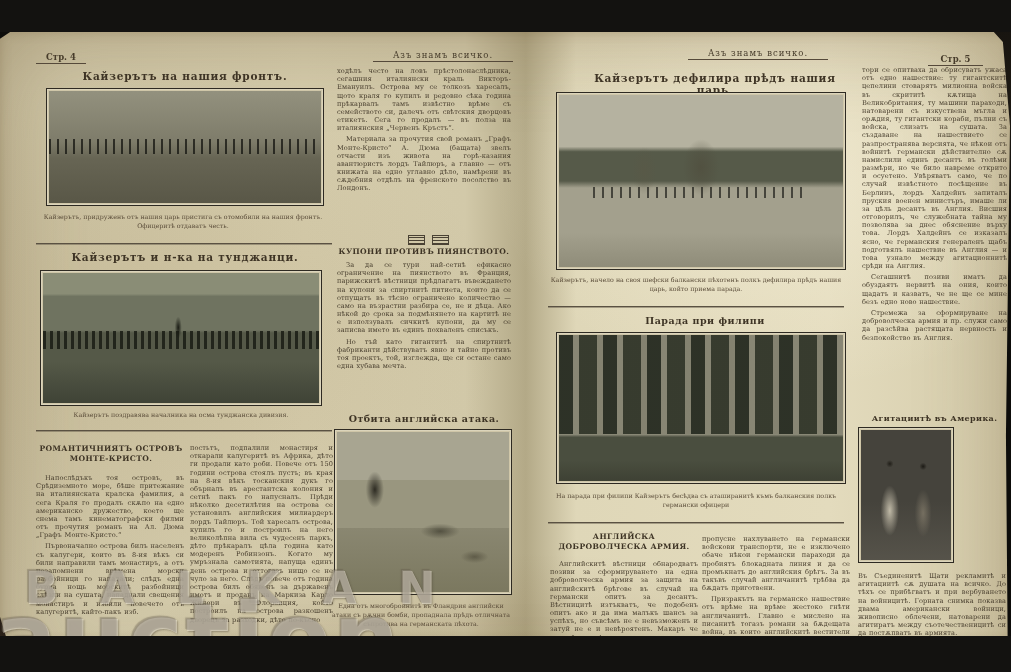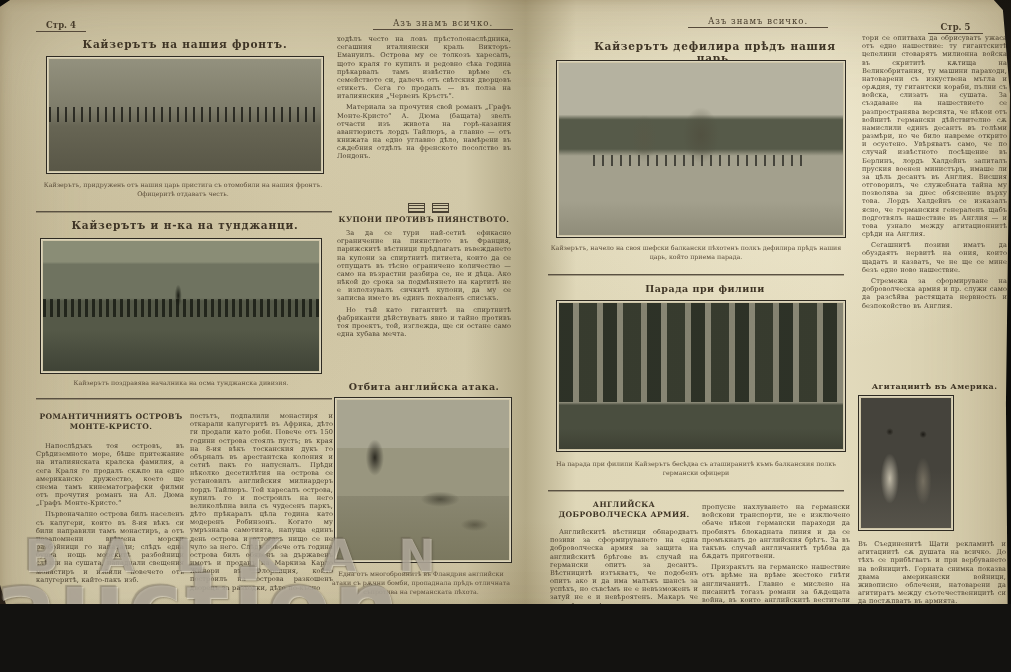--- a/index.html
+++ b/index.html
@@ -1,20 +1,20 @@
 <!DOCTYPE html>
 <html><head>
 <meta charset="utf-8">
 <style>
   html,body{margin:0;padding:0;background:#131210;}
   .stage{position:relative;width:1011px;height:604px;background:
     radial-gradient(ellipse 300px 200px at 0% 100%, #2a2118, transparent 70%),
     radial-gradient(ellipse 200px 300px at 100% 10%, #1c1812, transparent 70%),
     #0d0c0a;
-    overflow:hidden;font-family:"DejaVu Serif","Liberation Serif",serif;}
+    overflow:hidden;font-family:"DejaVu Serif","Liberation Serif",serif;margin-top:32px;}
   .paper{position:absolute;left:0;top:0;width:1011px;height:672px;
     clip-path:polygon(0% 1%,1% 0%,98.3% 0%,99.2% 1.5%,99.9% 14%,99.5% 60%,99.7% 96%,98% 99.2%,75% 98.4%,40% 99.3%,14% 98.2%,2.5% 99.5%,0% 87%);
     background:
       radial-gradient(ellipse 420px 300px at 78% 22%, rgba(250,244,222,.5), transparent 70%),
       radial-gradient(ellipse 500px 380px at 15% 45%, rgba(140,110,60,.12), transparent 70%),
       radial-gradient(ellipse 600px 220px at 50% 102%, rgba(110,85,45,.28), transparent 75%),
       linear-gradient(90deg,#cdc4a4 0%,#d5ccac 30%,#d2c9a9 46%,#b3a987 52%,#dfd7b8 57%,#e3dbbd 82%,#d5ccab 99%);
     box-shadow: inset 0 0 90px rgba(96,74,40,.35), inset 0 0 12px rgba(96,74,40,.25);
     filter:blur(.2px);}
   .shade-bottom{position:absolute;left:0;top:0;width:100%;height:100%;pointer-events:none;

